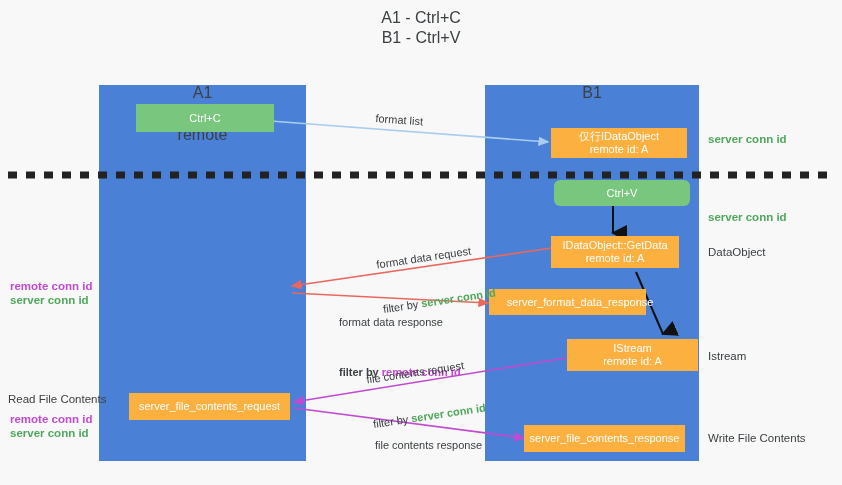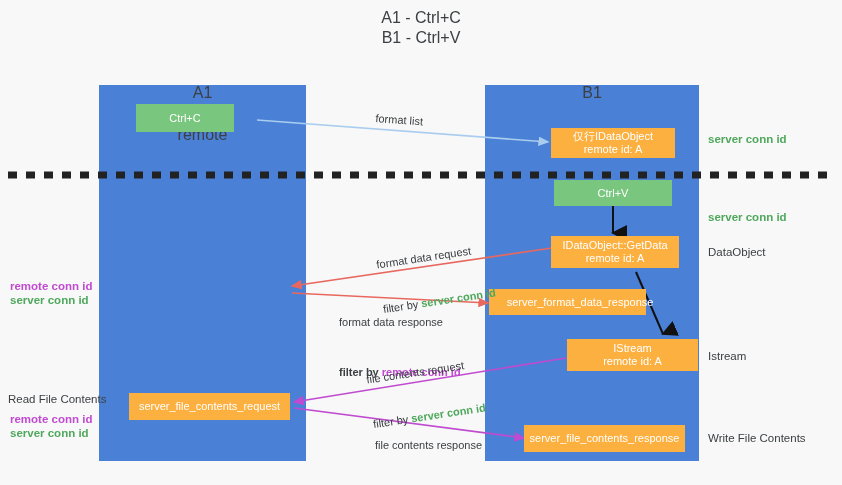--- a/index.html
+++ b/index.html
@@ -96,26 +96,26 @@
 
     <line x1="552" y1="248" x2="292" y2="286" stroke="#e8685f" stroke-width="1.6" marker-end="url(#ah-red)"></line>
 
     <line x1="292" y1="293" x2="488" y2="303" stroke="#e8685f" stroke-width="1.6" marker-end="url(#ah-red)"></line>
 
     <line x1="566" y1="358" x2="294" y2="402" stroke="#c04ad0" stroke-width="1.6" marker-end="url(#ah-mag)"></line>
 
     <line x1="294" y1="408" x2="524" y2="438" stroke="#c04ad0" stroke-width="1.6" marker-end="url(#ah-mag)"></line>
   </svg>
 
-  <div class="box green" style="left:136px;top:104px;width:98px;height:28px;">Ctrl+C</div>
+  <div class="box green" style="left:136px;top:104px;width:138px;height:28px;">Ctrl+C</div>
 
-  <div class="box orange" style="left:551px;top:128px;width:124px;height:30px;">仅行IDataObject
+  <div class="box orange" style="left:551px;top:128px;width:136px;height:30px;">仅行IDataObject
 remote id: A</div>
 
-  <div class="box green" style="left:554px;top:180px;width:118px;height:26px;">Ctrl+V</div>
+  <div class="box green" style="left:554px;top:180px;width:136px;height:26px;border-radius:6px;">Ctrl+V</div>
 
   <div class="box orange" style="left:551px;top:236px;width:128px;height:32px;">IDataObject::GetData
 remote id: A</div>
 
 
   <div class="box orange" style="left:489px;top:289px;width:157px;height:26px;padding-left:25px;">server_format_data_response</div>
 
   <div class="box orange" style="left:567px;top:339px;width:131px;height:32px;">IStream
 remote id: A</div>
 

